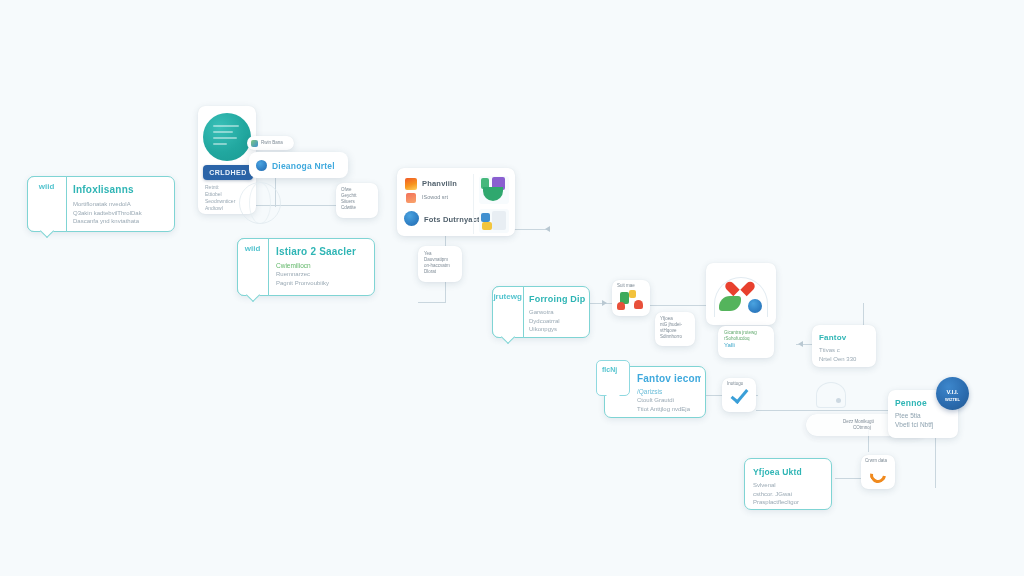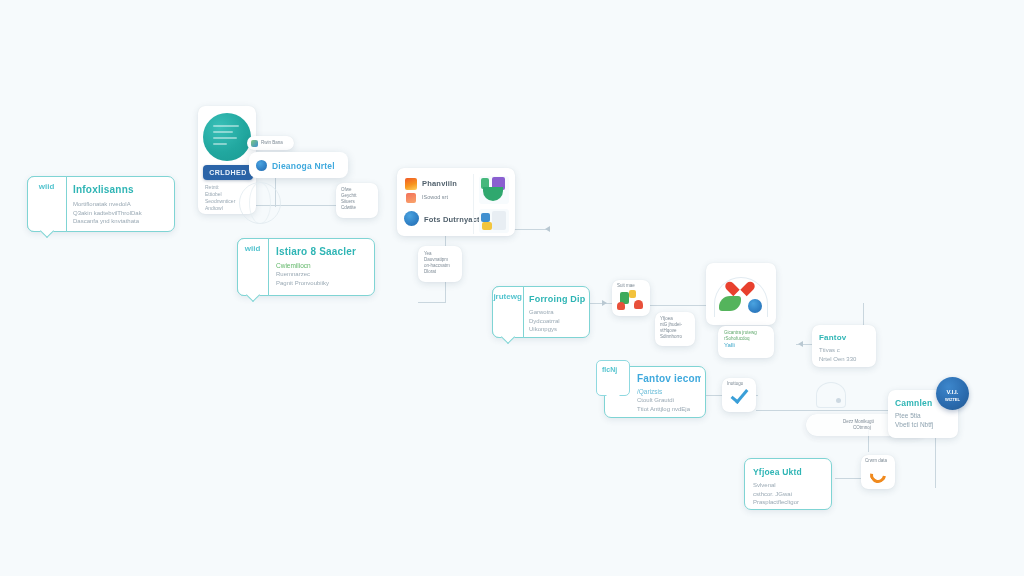--- a/index.html
+++ b/index.html
@@ -249,21 +249,21 @@
       <div class="body-gray">Dascanfa ynd knvtathata</div>
     </div>
   </div>
 
   <div class="node card-teal" style="left:237px;top:238px;width:138px;height:58px;">
     <div class="tabbox tabbox-sm">
       <span class="tab-label">wiid</span>
       <span class="tabnotch"></span>
     </div>
     <div class="card-body" style="left:38px;top:7px;right:5px;">
-      <div class="h-teal">Istiaro 8 Saacler</div>
+      <div class="h-teal">Istiaro 2 Saacler</div>
       <div class="sub-green" style="margin-top:3px;">Cwiemiliocn</div>
       <div class="body-gray">Ruemnarzec</div>
       <div class="body-gray">Pagnit Pronvoubiiky</div>
     </div>
   </div>
 
   <div class="node card-white" style="left:198px;top:106px;width:58px;height:108px;">
   </div>
   <div class="node teal-circle" style="left:203px;top:113px;width:48px;height:48px;">
     <i style="left:10px;top:12px;width:26px;height:2px;"></i>
@@ -408,21 +408,21 @@
   <div class="node card-white" style="left:722px;top:378px;width:34px;height:34px;">
     <div class="mini-cap" style="position:absolute;left:5px;top:3px;">Inottogo</div>
     <div class="check node" style="left:9px;top:12px;"></div>
   </div>
 
   <div class="node" style="left:816px;top:382px;width:30px;height:26px;border:1px solid #dde7ee;border-radius:50% 50% 4px 4px;opacity:.8;"></div>
   <div class="node" style="left:836px;top:398px;width:5px;height:5px;border-radius:50%;background:#cdd9e2;"></div>
 
   <div class="node card-white" style="left:888px;top:390px;width:70px;height:48px;">
     <div style="padding:7px 4px 0 7px;">
-      <div class="h-teal" style="font-size:8.5px;">Camnlen</div>
+      <div class="h-teal" style="font-size:8.5px;">Pennoe</div>
       <div class="body-gray" style="margin-top:3px;font-size:6.5px;color:#8fa3b0;">Ptee 5tia</div>
       <div class="body-gray" style="font-size:6.5px;color:#8fa3b0;">Vbetl tci Nbtfj</div>
     </div>
   </div>
   <div class="node avatar-blue" style="left:936px;top:377px;width:33px;height:33px;">
     <span>V.I.I.</span>
     <span class="ln" style="font-size:4px;">WIZTEL</span>
   </div>
   <div class="node" style="left:843px;top:419px;width:60px;">
     <div class="mini-cap">Dezz Monikugti</div>

